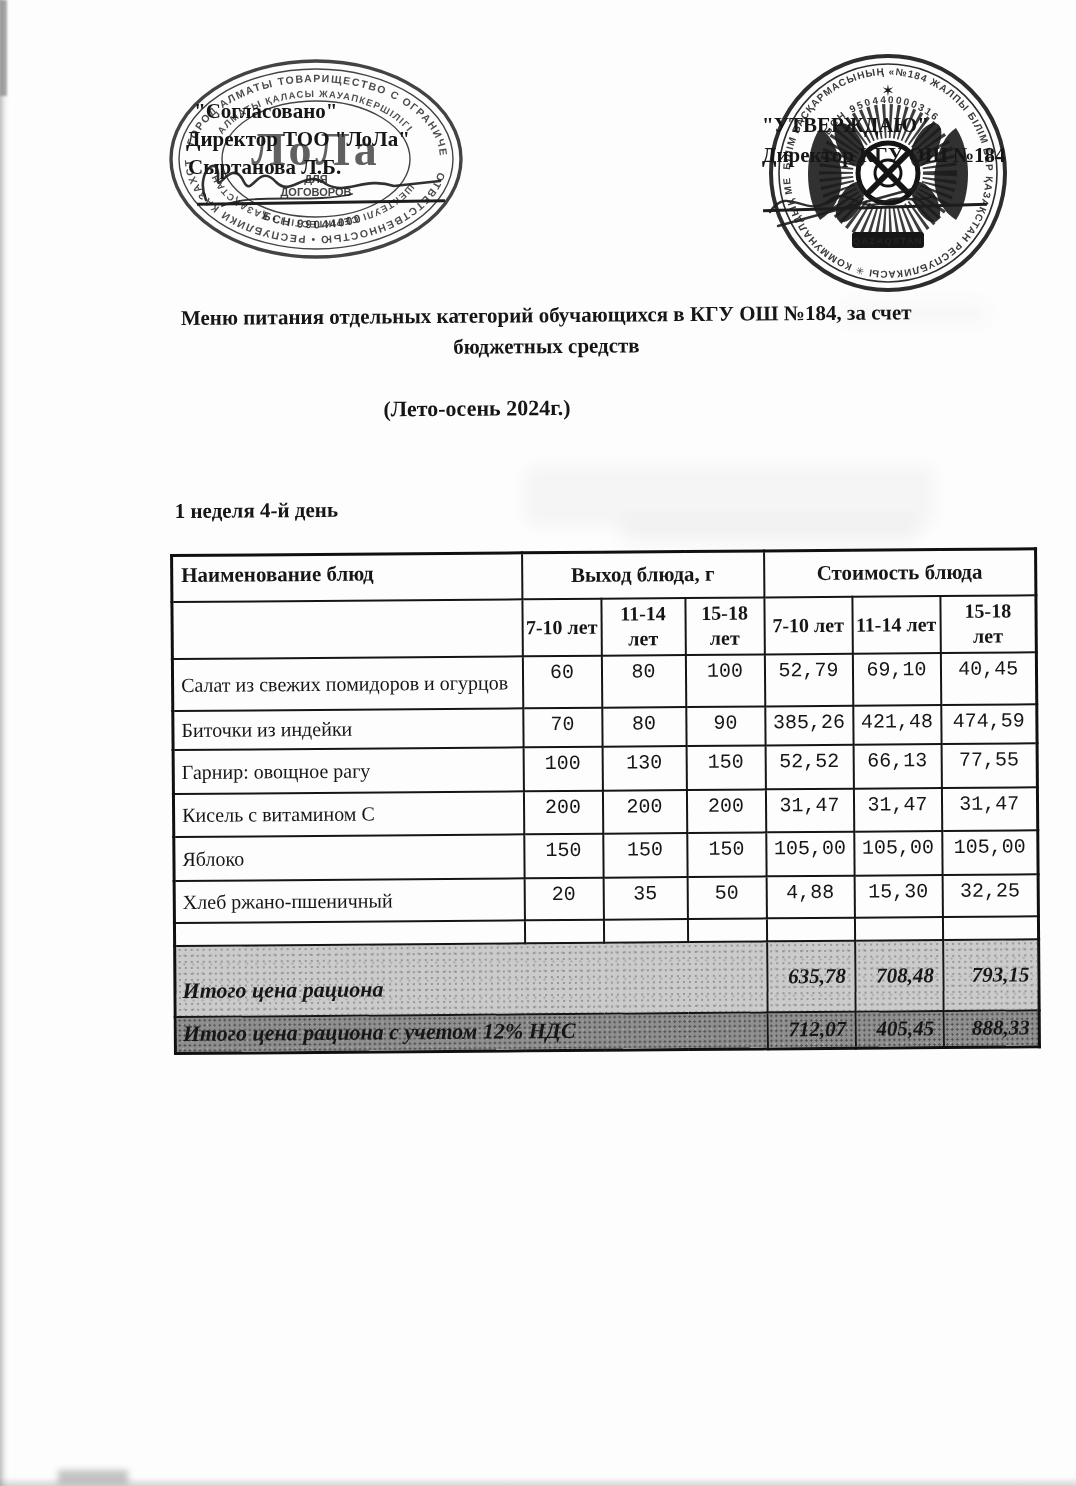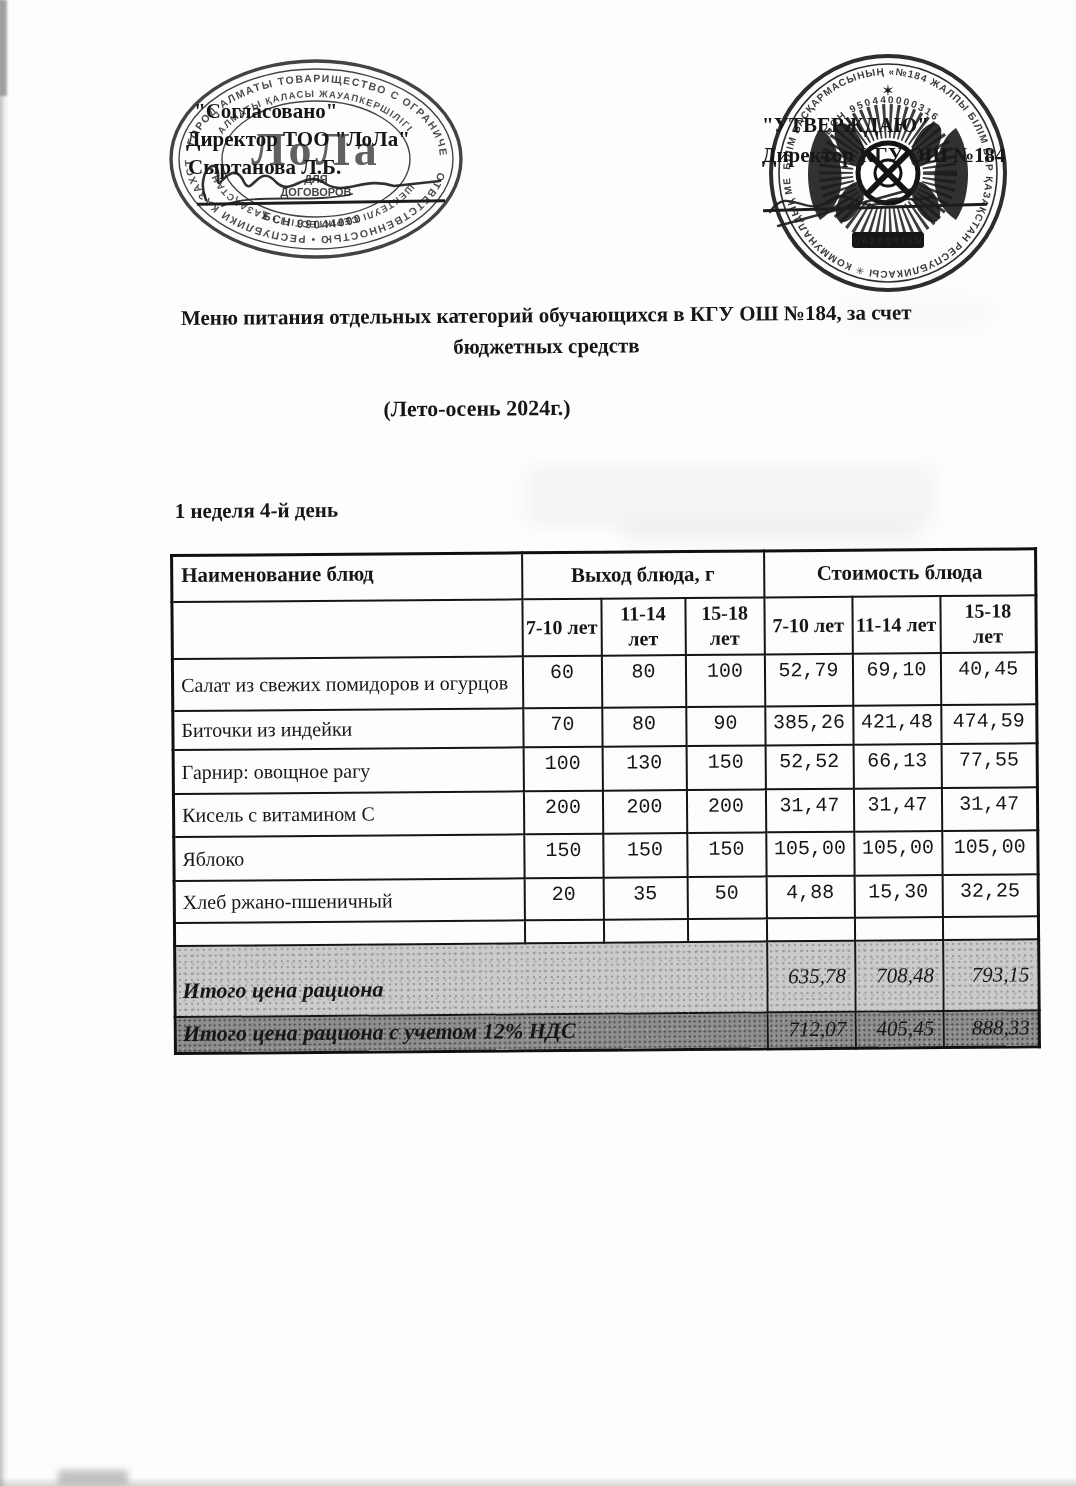--- a/index.html
+++ b/index.html
@@ -55,21 +55,21 @@
                      radial-gradient(rgba(125,125,125,.35) 1px,transparent 1.3px);
     background-size:6px 6px,9px 9px;background-position:0 0,3px 4px;}
   tr.vat td{
     background-color:#8f8f8f;
     background-image:radial-gradient(rgba(25,25,25,.5) 1px,transparent 1.4px),
                      radial-gradient(rgba(215,215,215,.28) 1px,transparent 1.2px);
     background-size:5px 5px,8px 8px;background-position:0 0,2px 3px;}
   td.tot-label{font-style:italic;font-weight:bold;font-size:22px;text-align:left;
     vertical-align:bottom;padding:0 0 12px 6px;}
   tr.vat td.tot-label{padding-bottom:5px;}
-  td.tot-num{font-style:italic;font-weight:normal;font-size:21px;text-align:right;
+  td.tot-num{font-style:italic;font-weight:bold;font-size:21px;text-align:right;
     vertical-align:middle;padding-right:8px;margin-top:6px;}
   
   .ringtxt{font-family:"Liberation Sans","DejaVu Sans",sans-serif;font-weight:bold;fill:#242424;}
 </style>
 </head>
 <body>
 
 <div class="page">
 
   <div class="edge-left"></div>

